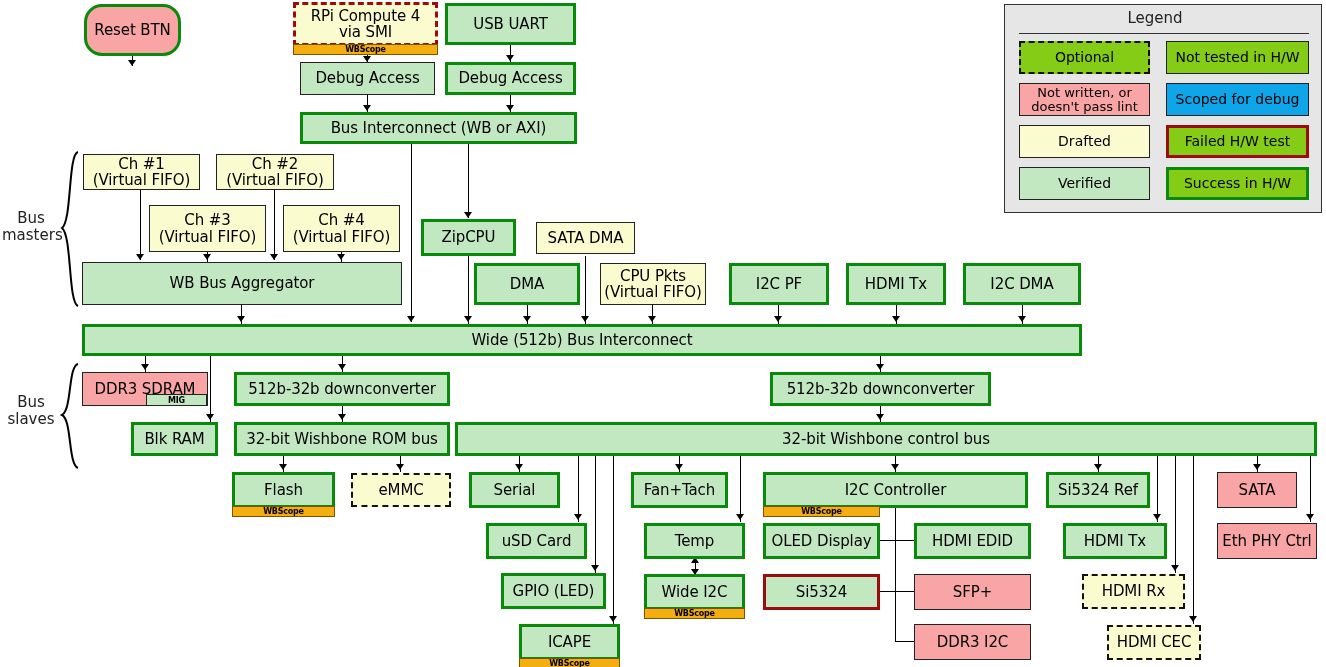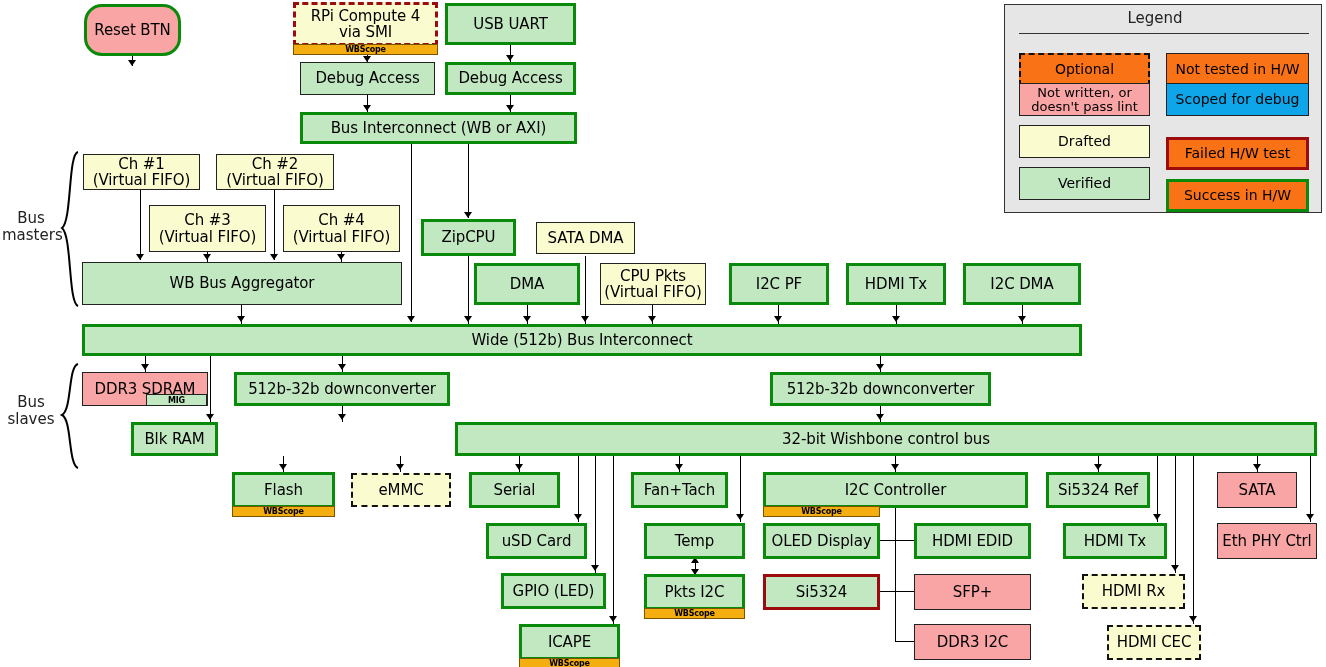--- a/index.html
+++ b/index.html
@@ -15,21 +15,21 @@
     color:#000;
     font-size:15px;
     line-height:1.08;
     white-space:pre-line;
     letter-spacing:-0.1px;
   }
   
   .f-green {background:#c2e8c2;}
   .f-yellow{background:#fbfbd0;}
   .f-pink  {background:#f9a5a5;}
-  .f-white {background:#f97316;margin-top:12px;}
+  .f-white {background:#84cc16;}
   .f-orange{background:#0ea5e9;}
 
   
   .b-green {border:3px solid #0a8a0a;}
   .b-thin  {border:1px solid #222222;}
   .b-dark  {border:3px solid #9d0c0c;}
   .b-dashdark{border:3px dashed #9d0c0c;}
   .b-dash  {border:2px dashed #111111;}
 
   
@@ -236,36 +236,37 @@
 
   <div class="blk f-green b-green" style="left:82px;top:324px;width:1000px;height:32px;">Wide (512b) Bus Interconnect</div>
 
   <div class="blk f-pink b-thin" style="left:82px;top:372px;width:126px;height:34px;">DDR3 SDRAM</div>
   <div class="badge mig" style="left:146px;top:394px;width:61px;">MIG</div>
 
   <div class="blk f-green b-green" style="left:234px;top:372px;width:216px;height:34px;">512b-32b downconverter</div>
   <div class="blk f-green b-green" style="left:770px;top:372px;width:221px;height:34px;">512b-32b downconverter</div>
 
   <div class="blk f-green b-green" style="left:131px;top:422px;width:87px;height:34px;">Blk RAM</div>
+  <div class="blk f-green b-green" style="left:234px;top:422px;width:216px;height:34px;">32-bit Wishbone ROM bus</div>
   <div class="blk f-green b-green" style="left:455px;top:422px;width:862px;height:34px;">32-bit Wishbone control bus</div>
 
   <div class="blk f-green b-green" style="left:232px;top:472px;width:103px;height:36px;">Flash</div>
   <div class="badge wbscope" style="left:232px;top:506px;width:103px;">WBScope</div>
 
   <div class="blk f-yellow b-dash" style="left:351px;top:473px;width:100px;height:34px;">eMMC</div>
 
   <div class="blk f-green b-green" style="left:469px;top:472px;width:91px;height:36px;">Serial</div>
   <div class="blk f-green b-green" style="left:486px;top:523px;width:101px;height:36px;">uSD Card</div>
   <div class="blk f-green b-green" style="left:501px;top:573px;width:105px;height:36px;">GPIO (LED)</div>
   <div class="blk f-green b-green" style="left:519px;top:624px;width:101px;height:36px;">ICAPE</div>
   <div class="badge wbscope" style="left:519px;top:658px;width:101px;">WBScope</div>
 
   <div class="blk f-green b-green" style="left:631px;top:472px;width:97px;height:36px;">Fan+Tach</div>
   <div class="blk f-green b-green" style="left:644px;top:523px;width:101px;height:36px;">Temp</div>
-  <div class="blk f-green b-green" style="left:644px;top:574px;width:101px;height:36px;">Pkts I2C</div>
+  <div class="blk f-green b-green" style="left:644px;top:574px;width:101px;height:36px;">Wide I2C</div>
   <div class="badge wbscope" style="left:644px;top:608px;width:101px;">WBScope</div>
 
   <div class="blk f-green b-green" style="left:763px;top:472px;width:265px;height:36px;">I2C Controller</div>
   <div class="badge wbscope" style="left:763px;top:506px;width:117px;">WBScope</div>
 
   <div class="blk f-green b-green" style="left:763px;top:523px;width:117px;height:36px;">OLED Display</div>
   <div class="blk f-green b-dark" style="left:763px;top:574px;width:117px;height:36px;">Si5324</div>
 
   <div class="blk f-green b-green" style="left:914px;top:523px;width:117px;height:36px;">HDMI EDID</div>
   <div class="blk f-pink b-thin" style="left:914px;top:574px;width:117px;height:36px;">SFP+</div>

